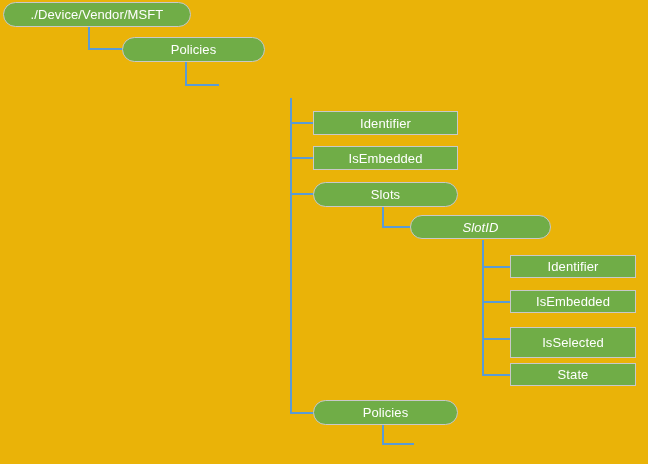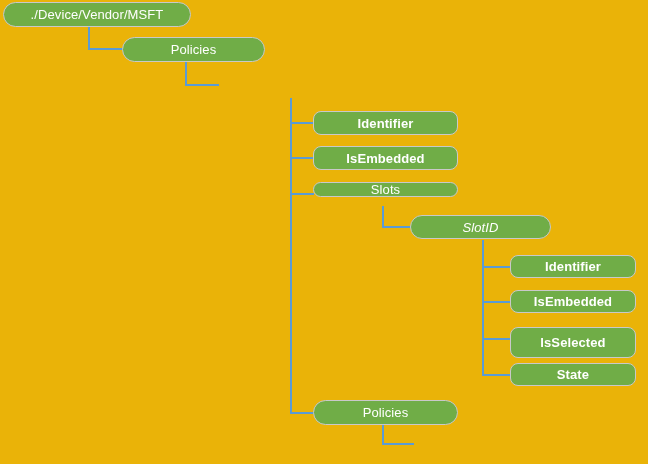--- a/index.html
+++ b/index.html
@@ -27,22 +27,21 @@
     font-size: 13px;
     line-height: 1;
     letter-spacing: 0.1px;
     white-space: nowrap;
     user-select: none;
   }
   .node.pill {
     border-radius: 999px;
   }
   .node.rect {
-    border-radius: 8px;
-    font-weight: bold;
+    border-radius: 0;
   }
   .node.italic {
     font-style: italic;
   }
   .conn {
     position: absolute;
     background: #5B9BD5;
   }
   .conn.v { width: 2px; }
   .conn.h { height: 2px; }
@@ -80,21 +79,21 @@
 
   <div class="node pill" style="left:3px;   top:2px;   width:188px; height:25px;">./Device/Vendor/MSFT</div>
 
   <div class="node pill" style="left:122px; top:37px;  width:143px; height:25px;">Policies</div>
 
 
   <div class="node rect" style="left:313px; top:111px; width:145px; height:24px;">Identifier</div>
 
   <div class="node rect" style="left:313px; top:146px; width:145px; height:24px;">IsEmbedded</div>
 
-  <div class="node pill" style="left:313px; top:182px; width:145px; height:15px;">Slots</div>
+  <div class="node pill" style="left:313px; top:182px; width:145px; height:25px;">Slots</div>
 
   <div class="node pill italic" style="left:410px; top:215px; width:141px; height:24px;">SlotID</div>
 
   <div class="node rect" style="left:510px; top:255px; width:126px; height:23px;">Identifier</div>
 
   <div class="node rect" style="left:510px; top:290px; width:126px; height:23px;">IsEmbedded</div>
 
   <div class="node rect" style="left:510px; top:327px; width:126px; height:31px;">IsSelected</div>
 
   <div class="node pill" style="left:313px; top:400px; width:145px; height:25px;">Policies</div>

